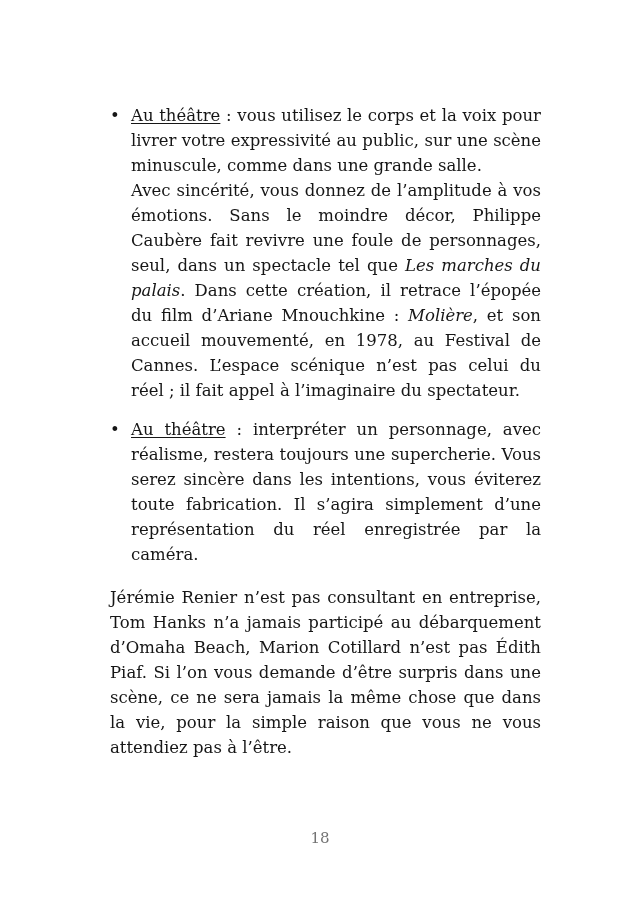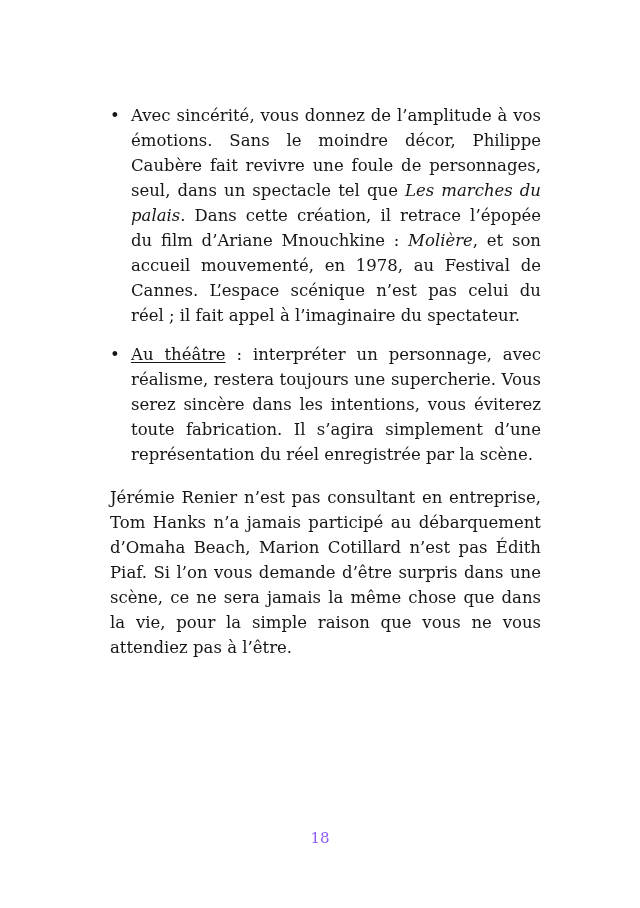--- a/index.html
+++ b/index.html
@@ -61,41 +61,42 @@
     font-style: italic;
   }
   .page-number {
     position: absolute;
     left: 0;
     right: 0;
     top: 828px;
     text-align: center;
     font-size: 15px;
     line-height: 20px;
-    color: #8b5cf6;
+    color: #737373;
   }
 </style>
 </head>
 <body>
 
 <div class="page">
 
   <div class="text-block">
 
     <div class="bullet-item">
       <span class="bullet-marker">•</span>
       <div class="bullet-body">
+        <p class="para"><span class="underline">Au théâtre</span><span> : vous utilisez le corps et la voix pour livrer votre expressivité au public, sur une scène minuscule, comme dans une grande salle.</span></p>
         <p class="para"><span>Avec sincérité, vous donnez de l’amplitude à vos émotions. Sans le moindre décor, Philippe Caubère fait revivre une foule de personnages, seul, dans un spectacle tel que </span><span class="italic">Les marches du palais</span><span>. Dans cette création, il retrace l’épopée du film d’Ariane Mnouchkine : </span><span class="italic">Molière</span><span>, et son accueil mouvementé, en 1978, au Festival de Cannes. L’espace scénique n’est pas celui du réel ; il fait appel à l’imaginaire du spectateur.</span></p>
       </div>
     </div>
 
     <div class="bullet-item">
       <span class="bullet-marker">•</span>
       <div class="bullet-body">
-        <p class="para"><span class="underline">Au théâtre</span><span> : interpréter un personnage, avec réalisme, restera toujours une supercherie. Vous serez sincère dans les intentions, vous éviterez toute fabrication. Il s’agira simplement d’une représentation du réel enregistrée par la scène.</span></p>
+        <p class="para"><span class="underline">Au théâtre</span><span> : interpréter un personnage, avec réalisme, restera toujours une supercherie. Vous serez sincère dans les intentions, vous éviterez toute fabrication. Il s’agira simplement d’une représentation du réel enregistrée par la caméra.</span></p>
       </div>
     </div>
 
     <p class="para closing">Jérémie Renier n’est pas consultant en entreprise, Tom Hanks n’a jamais participé au débarquement d’Omaha Beach, Marion Cotillard n’est pas Édith Piaf. Si l’on vous demande d’être surpris dans une scène, ce ne sera jamais la même chose que dans la vie, pour la simple raison que vous ne vous attendiez pas à l’être.</p>
 
   </div>
 
   <div class="page-number">18</div>
 
 </div>

